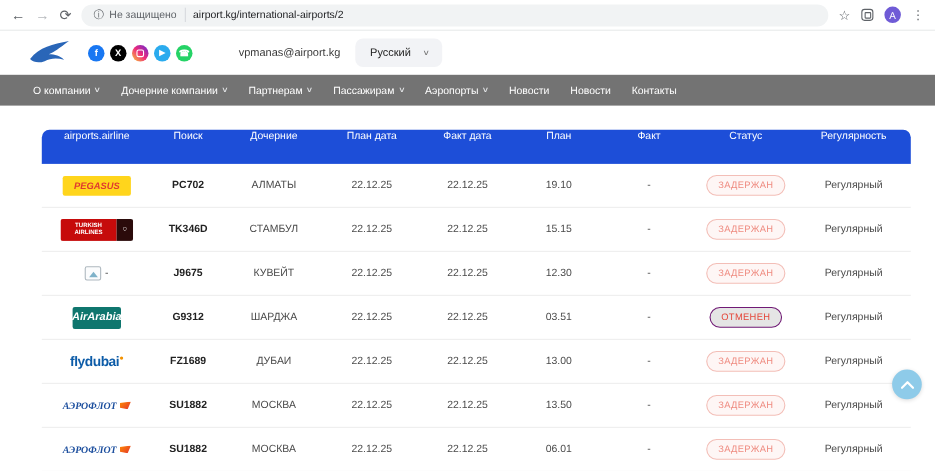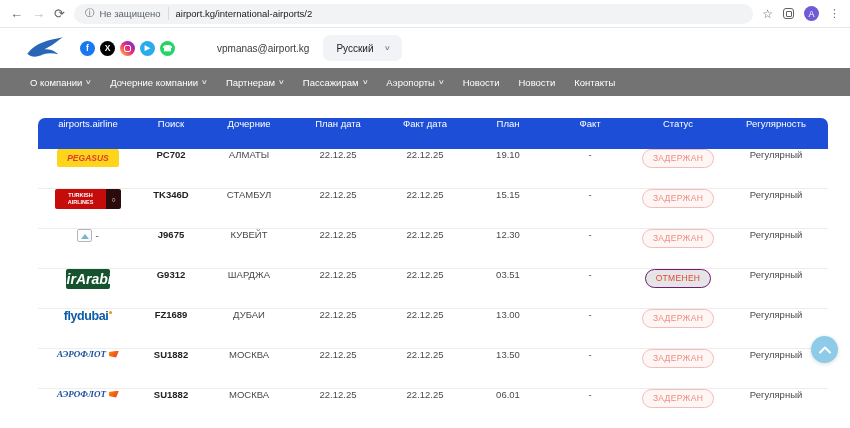--- a/index.html
+++ b/index.html
@@ -53,21 +53,21 @@
   
   .nav-bar { height:28px; background:#737373; display:flex; align-items:center;
              padding:0 30px; gap:19px; }
   .nav-item { display:flex; align-items:center; gap:4px; color:#fff; font-size:9.5px; cursor:pointer; }
   .nav-item .caret { color:#e8eaec; }
 
   
   .table-wrap { margin:22px 38px 0 38px; width:790px; }
   .thead { display:flex; align-items:flex-start; height:31px; background:#1d4ed8;
            border-radius:7px 7px 0 0; color:#fff; font-size:9.5px; }
-  .trow { display:flex; align-items:flex-start; height:40px; border-bottom:1px solid #ededed;
+  .trow { display:flex; align-items:center; height:40px; border-bottom:1px solid #ededed;
           font-size:9.5px; color:#4a4a4a; background:#fff; }
   .cell { display:flex; align-items:center; justify-content:center; text-align:center; }
   .c-air   { width:100px; }
   .c-flight{ width:66px; }
   .c-route { width:90px; }
   .c-pdate { width:88px; }
   .c-fdate { width:86px; }
   .c-ptime { width:80px; }
   .c-ftime { width:84px; }
   .c-status{ width:92px; }
@@ -87,22 +87,22 @@
   .logo-turkish .tk-txt { flex:1; background:#c60b0b; color:#fff; font-weight:bold;
                   font-size:5.5px; line-height:1.25; display:flex; align-items:center;
                   justify-content:center; text-align:center; padding:0 2px; }
   .logo-turkish .tk-em { width:15px; background:#2b0b0b; color:#fff; font-size:7px;
                   display:flex; align-items:center; justify-content:center; }
   .broken-img { width:15px; height:13px; border:1px solid #aeb8bf; border-radius:2px;
                 display:inline-flex; align-items:flex-end; justify-content:center;
                 background:#fbfcfd; margin-right:3px; }
   .broken-img i { display:block; width:0; height:0; border-left:4px solid transparent;
                 border-right:4px solid transparent; border-bottom:5px solid #7fb2c9; margin-bottom:2px; }
-  .logo-arabia { width:44px; height:20px; background:#14532d; color:#fff; font-style:italic;
-                 font-weight:bold; font-size:14px; display:flex; align-items:center;
+  .logo-arabia { width:44px; height:20px; background:#0f766e; color:#fff; font-style:italic;
+                 font-weight:bold; font-size:10px; display:flex; align-items:center;
                  justify-content:center; border-radius:2px; }
   .logo-flydubai { color:#0d5ca8; font-weight:bold; font-size:12.5px; letter-spacing:-.4px;
                    display:inline-flex; align-items:flex-start; }
   .fd-dot { width:3px; height:3px; background:#f39200; border-radius:50%; margin:2px 0 0 1px; }
   .logo-aeroflot { color:#1d4f9e; font-weight:bold; font-style:italic; font-size:9px;
                    font-family:"Liberation Serif", serif; display:inline-flex; align-items:center; gap:3px; }
   .af-flag { width:10px; height:7px; background:linear-gradient(135deg,#ff8a00,#e3342f);
              clip-path:polygon(0 20%, 100% 0, 70% 100%, 0 80%); display:inline-block; }
 
   

